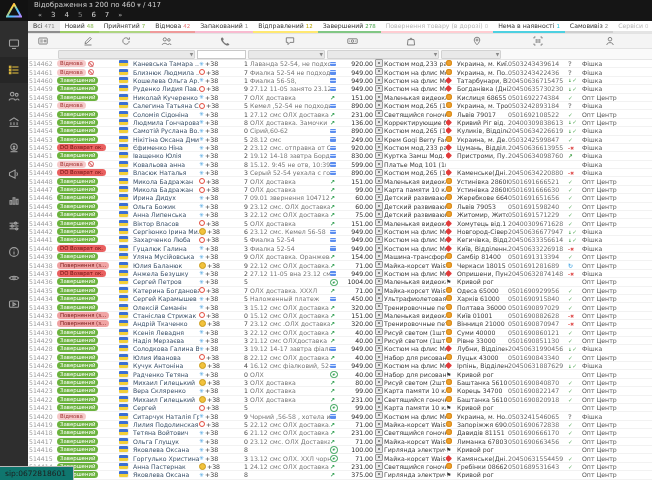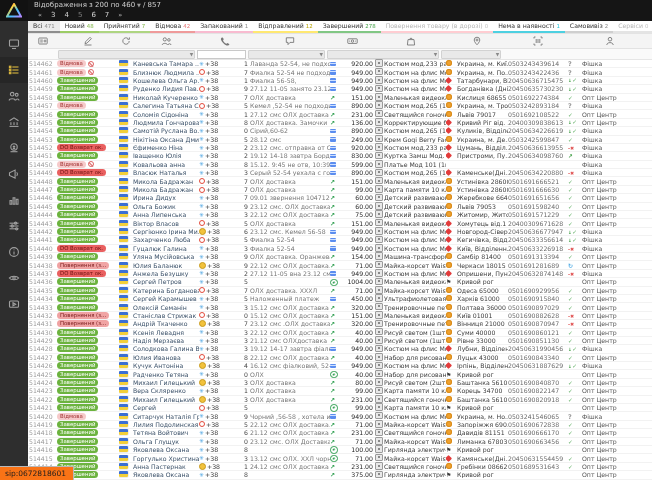--- a/index.html
+++ b/index.html
@@ -91,21 +91,21 @@
   .car.up{width:6px;height:6px;border-radius:50%;background:#f0a230;box-shadow:inset 0 0 0 1px #d88c1c;}
   .car.np{width:5px;height:5px;background:#e23b3b;transform:rotate(45deg);border-radius:1px;}
   .car.pk{color:#3a3a3a;font-size:6px;line-height:6px;}
   .ds{font-size:5.6px;font-weight:bold;line-height:6px;}
   .ds.q{color:#9a9a9a;font-size:6.5px;}
   .ds.ok{color:#43a047;}
   .ds.ok .dar{font-style:normal;font-size:4.5px;margin-right:0.5px;}
   .ds.ret{color:#e05353;font-size:5px;}
   .ds.tr{color:#55aee6;font-size:6px;}
   
-  .sip{position:absolute;left:0;bottom:0;background:#f97316;border:1px solid #b9b9b9;border-left:none;border-bottom:none;
+  .sip{position:absolute;left:0;bottom:0;background:#0f766e;border:1px solid #b9b9b9;border-left:none;border-bottom:none;
        padding:2px 7px 2px 5px;font-size:7.5px;color:#1d1d1d;z-index:9;}
 </style>
 </head>
 <body>
 
 <div class="sidebar">
   <div class="logo">
     <svg width="16" height="15" viewBox="0 0 16 15">
       <defs>
           <linearGradient id="lg" x1="0" y1="0" x2="1" y2="1">
@@ -199,21 +199,21 @@
         <svg width="12" height="12" viewBox="0 0 12 12">
           <rect x="1.5" y="3" width="9" height="6.2" rx="1"></rect>
           <path d="M5,4.7l2.7,1.5L5,7.7z"></path>
         </svg>
       </div>
     </div>
 </div>
 
 <div class="topbar">
   <div class="disp">
-    <span>Відображення з 200 по 460</span><span class="caret">▼</span><span>/ 857</span>
+    <span>Відображення з 200 по 460</span><span class="caret">▼</span><span>/ 417</span>
   </div>
   <div class="pager" id="pager">
       <span class="jump">«</span>
       <span class="pg">3</span>
       <span class="pg">4</span>
       <span class="pg cur">5</span>
       <span class="pg">6</span>
       <span class="pg">7</span>
       <span class="jump">»</span>
     </div>

